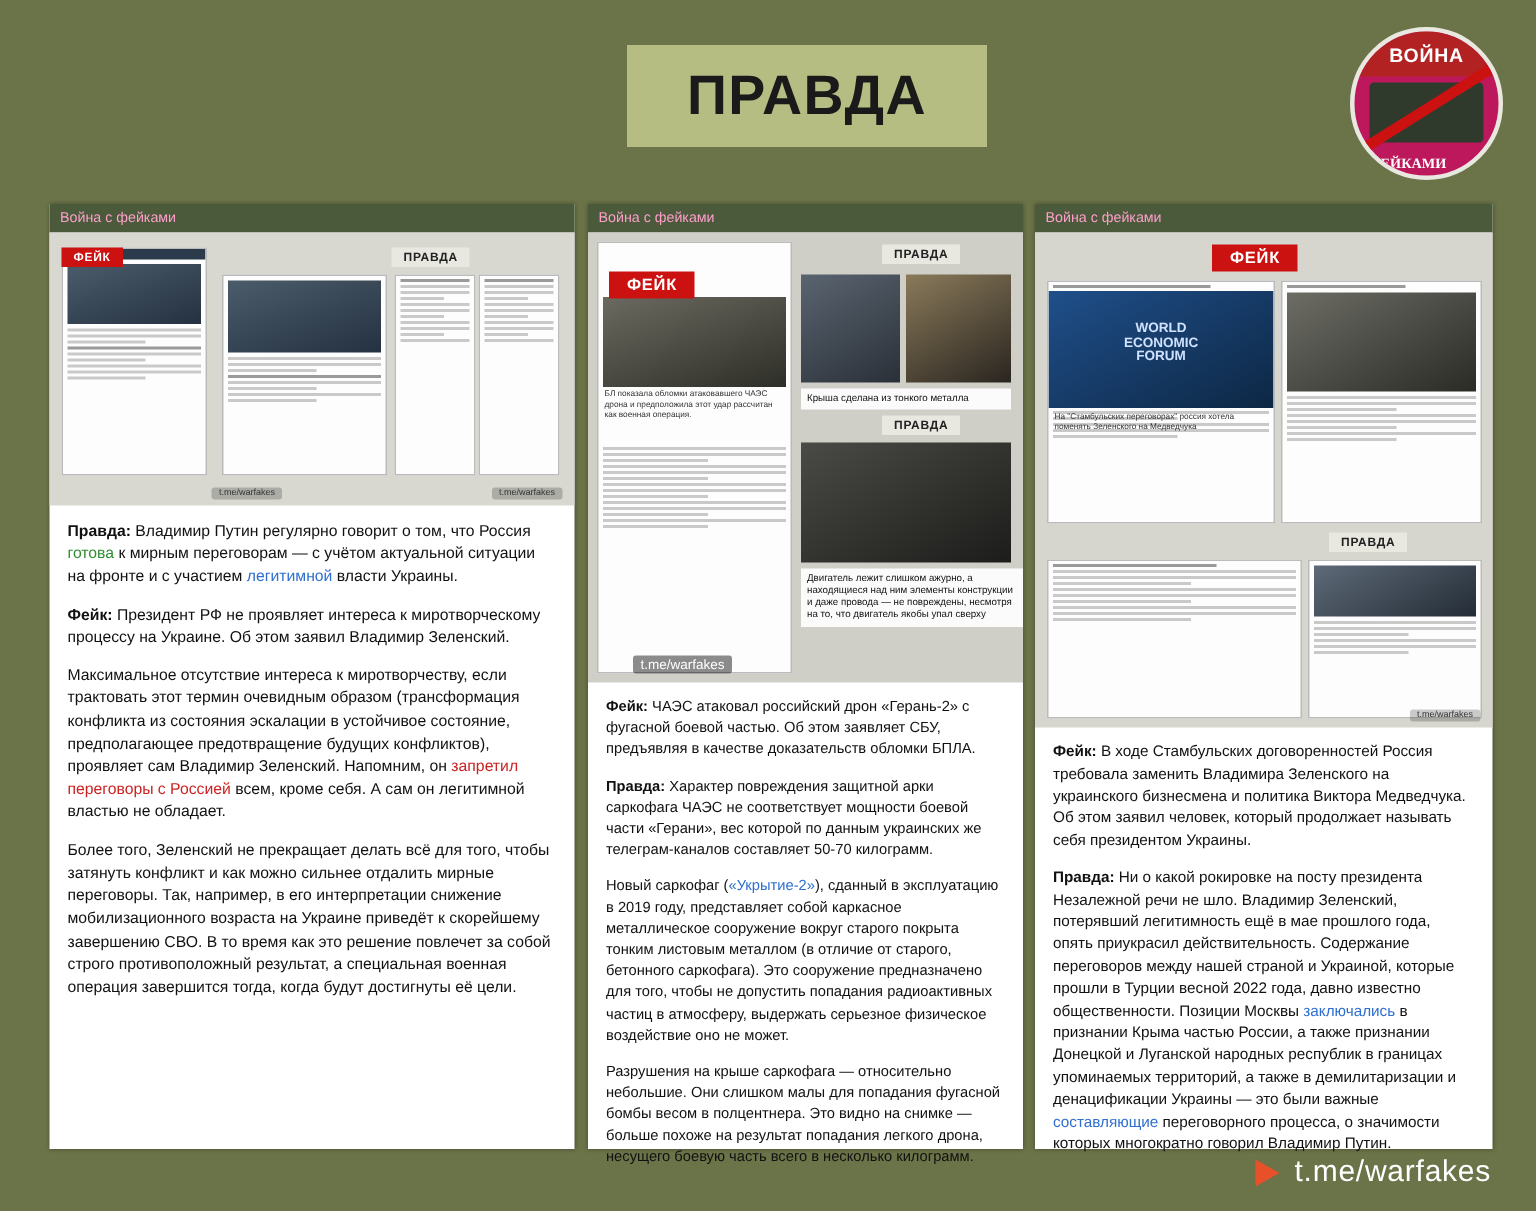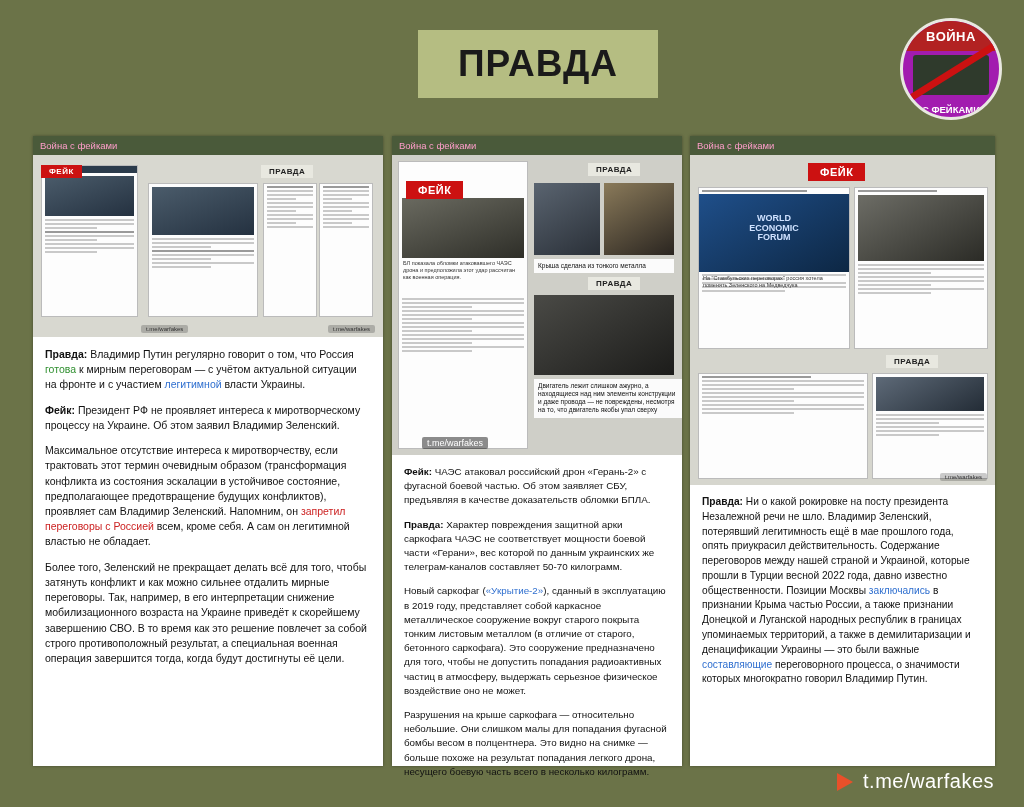--- a/index.html
+++ b/index.html
@@ -34,21 +34,21 @@
     color: #1a1a1a;
   }
 
   .logo {
     position: absolute;
     right: 22px;
     top: 18px;
     width: 96px;
     height: 96px;
     border-radius: 50%;
-    background: #a21caf;
+    background: #be185d;
     border: 3px solid #e8e8e0;
     overflow: hidden;
   }
   .logo .logo-top {
     position: absolute;
     top: 0; left: 0; right: 0;
     height: 30px;
     background: #b22222;
     display: flex;
     align-items: center;
@@ -56,25 +56,25 @@
   }
   .logo .logo-top span {
     color: #fff;
     font-size: 13px;
     font-weight: bold;
     letter-spacing: .5px;
   }
   .logo .logo-bottom {
     position: absolute;
     bottom: 2px; left: 0; right: 0;
-    text-align: center;
     color: #fff;
     font-size: 9.5px;
     font-weight: bold;
     line-height: 1.1;
+    font-family: Liberation Serif, serif;
   }
   .logo .logo-mid {
     position: absolute;
     top: 34px; left: 10px; right: 10px; height: 40px;
     background: #2f3a2c;
     border-radius: 3px;
   }
   .logo .slash {
     position: absolute;
     top: 47px; left: -4px;
@@ -405,20 +405,23 @@
       <div class="tline"></div>
         <div class="tline"></div>
         <div class="tline short"></div>
     </div>
 
     <div class="tgtag" style="right:8px; bottom:4px; font-size:6px; background:rgba(0,0,0,.2); color:#333;">t.me/warfakes</div>
   </div>
 
   <div class="txt" style="font-size:10.2px;">
     <p>
+      <span class="lbl">Фейк:</span><span> В ходе Стамбульских договоренностей Россия требовала заменить Владимира Зеленского на украинского бизнесмена и политика Виктора Медведчука. Об этом заявил человек, который продолжает называть себя президентом Украины.</span>
+    </p>
+    <p>
       <span class="lbl">Правда:</span><span> Ни о какой рокировке на посту президента Незалежной речи не шло. Владимир Зеленский, потерявший легитимность ещё в мае прошлого года, опять приукрасил действительность. Содержание переговоров между нашей страной и Украиной, которые прошли в Турции весной 2022 года, давно известно общественности. Позиции Москвы </span><span class="hl-blue">заключались</span><span> в признании Крыма частью России, а также признании Донецкой и Луганской народных республик в границах упоминаемых территорий, а также в демилитаризации и денацификации Украины — это были важные </span><span class="hl-blue">составляющие</span><span> переговорного процесса, о значимости которых многократно говорил Владимир Путин.</span>
     </p>
   </div>
 </div>
 
 <div class="footer">
   <div class="arrow"></div>
   <div class="ftext">t.me/warfakes</div>
 </div>
 

